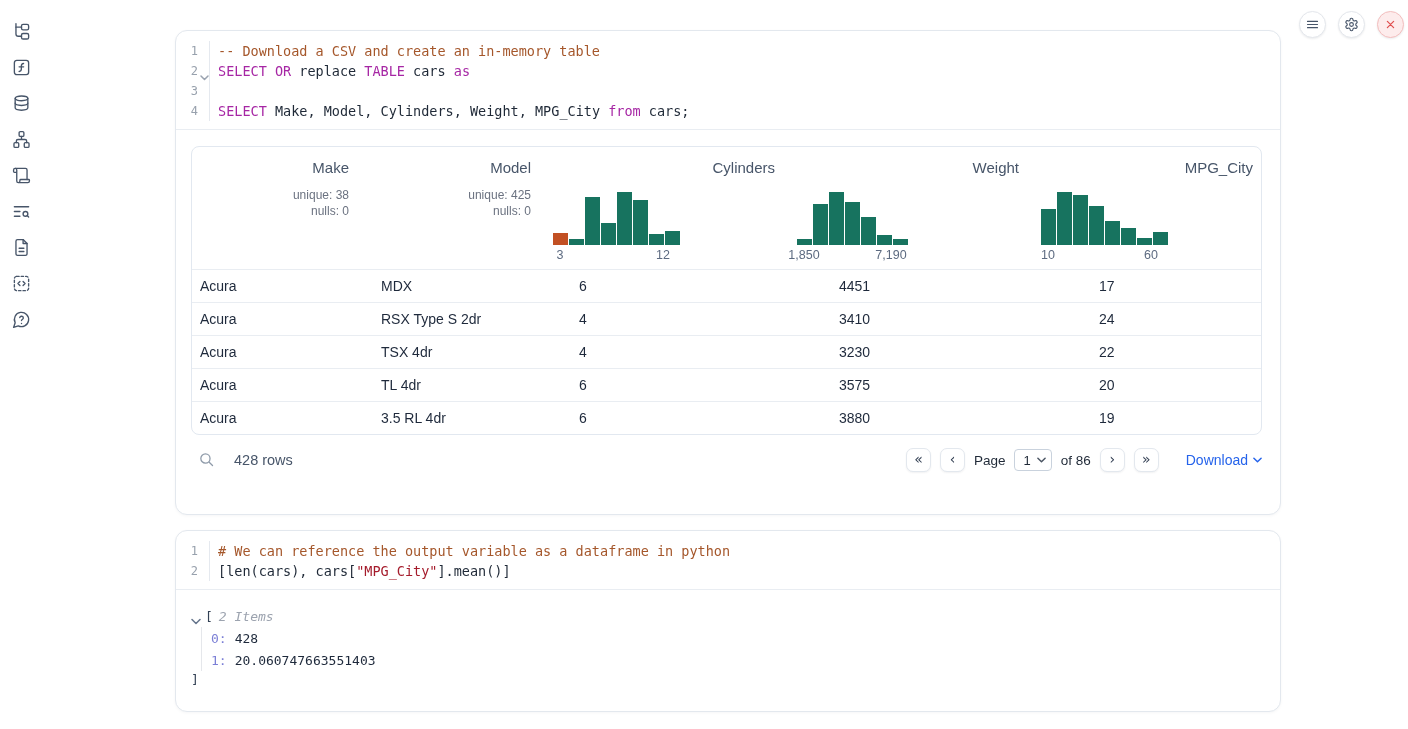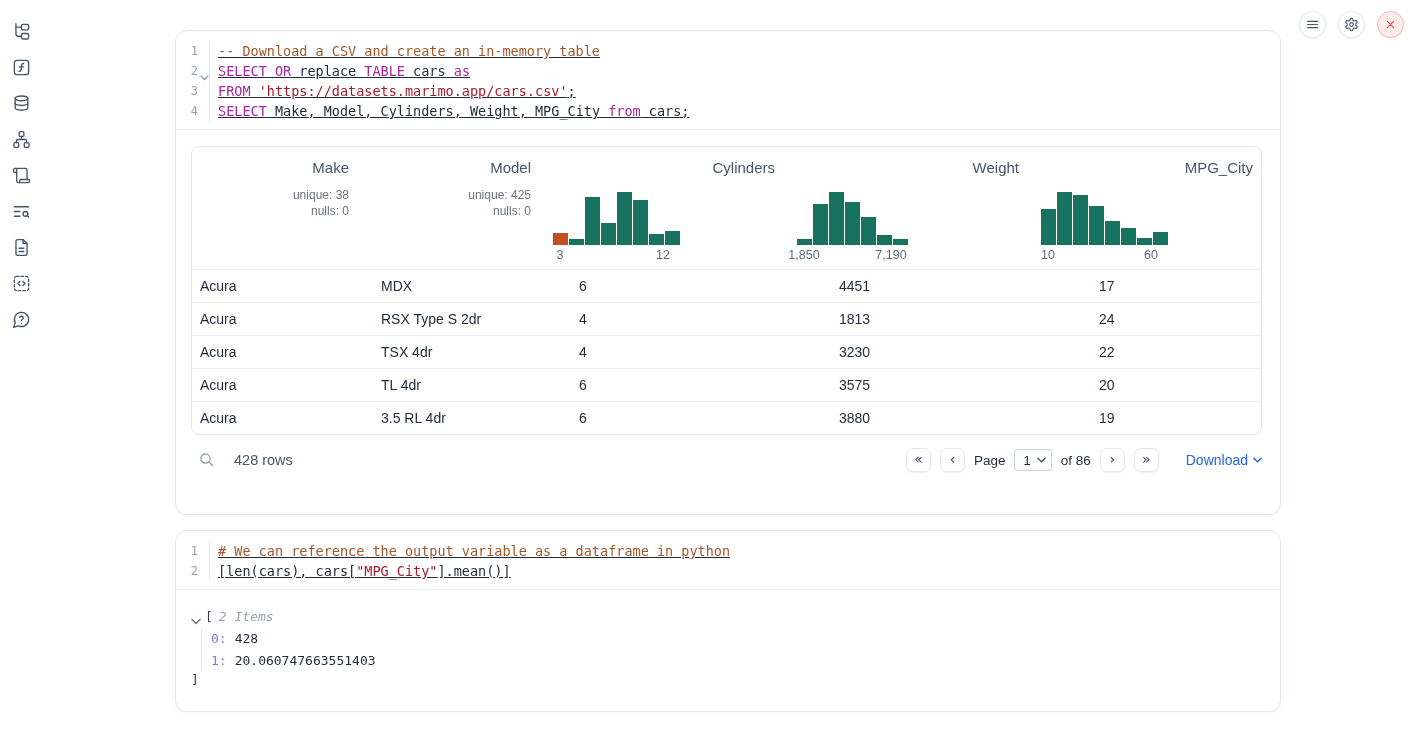--- a/index.html
+++ b/index.html
@@ -28,21 +28,21 @@
   #cell-sql { top:30px; height:485px; }
   #cell-py  { top:530px; height:182px; }
 
   .code-block { padding:10px 0 8px 0; border-bottom:1px solid #e9edf2; }
   .code-line { display:flex; height:20px; align-items:center;
     font-family:"DejaVu Sans Mono", monospace; font-size:13.5px; }
   .gutter { width:34px; flex:0 0 34px; text-align:right; padding-right:11px;
     color:#98a1ad; font-size:12px; border-right:1px solid #e5e9ef; position:relative; height:20px; line-height:20px; }
   .fold { position:absolute; right:0; top:6px; width:10px; height:8px; color:#9aa3b0; }
   .fold svg { width:9px; height:6px; stroke:currentColor; fill:none; stroke-width:1.5; stroke-linecap:round; stroke-linejoin:round; }
-  .code { padding-left:8px; white-space:pre; color:#1f2937;text-decoration:underline; }
+  .code { padding-left:8px; white-space:pre; color:#1f2937; }
   .tok-kw { color:#a626a4; }
   .tok-comment { color:#a5572b; }
   .tok-str { color:#a51c2c; }
   .tok-pl { color:#1f2937; }
 
   
   .outvar { height:26px; display:flex; align-items:center; padding:0 20px 0 9px;
     border-bottom:1px solid #e3e8ee; }
   .ov-label { font-size:12px; font-weight:bold; color:#176d91; }
   .ov-input { margin-left:9px; width:80px; height:18px; border:1px solid #cbd5e1; border-radius:4px;
@@ -191,21 +191,20 @@
         <span class="code"><span class="tok-comment">-- Download a CSV and create an in-memory table</span></span>
       </div>
       <div class="code-line">
         <span class="gutter">2<span class="fold"><svg viewBox="0 0 9 6">
               <path d="M1 1l3.5 3.5L8 1"></path>
             </svg></span></span>
         <span class="code"><span class="tok-kw">SELECT</span><span class="tok-pl"> </span><span class="tok-kw">OR</span><span class="tok-pl"> replace </span><span class="tok-kw">TABLE</span><span class="tok-pl"> cars </span><span class="tok-kw">as</span></span>
       </div>
       <div class="code-line">
         <span class="gutter">3</span>
-        <span class="code"><span class="tok-kw">FROM</span><span class="tok-pl"> </span><span class="tok-str">'https://datasets.marimo.app/cars.csv'</span><span class="tok-pl">;</span></span>
       </div>
       <div class="code-line">
         <span class="gutter">4</span>
         <span class="code"><span class="tok-kw">SELECT</span><span class="tok-pl"> Make, Model, Cylinders, Weight, MPG_City </span><span class="tok-kw">from</span><span class="tok-pl"> cars;</span></span>
       </div>
     </div>
 
   <div class="table-box">
     <div class="t-header" id="table-header">
         <div class="col-h">
@@ -284,21 +283,21 @@
           <div class="t-cell">Acura</div>
           <div class="t-cell">MDX</div>
           <div class="t-cell">6</div>
           <div class="t-cell">4451</div>
           <div class="t-cell">17</div>
         </div>
         <div class="t-row">
           <div class="t-cell">Acura</div>
           <div class="t-cell">RSX Type S 2dr</div>
           <div class="t-cell">4</div>
-          <div class="t-cell">1813</div>
+          <div class="t-cell">3410</div>
           <div class="t-cell">24</div>
         </div>
         <div class="t-row">
           <div class="t-cell">Acura</div>
           <div class="t-cell">TSX 4dr</div>
           <div class="t-cell">4</div>
           <div class="t-cell">3230</div>
           <div class="t-cell">22</div>
         </div>
         <div class="t-row">

